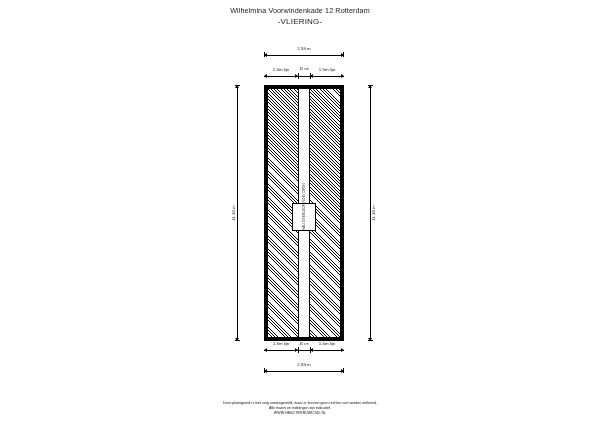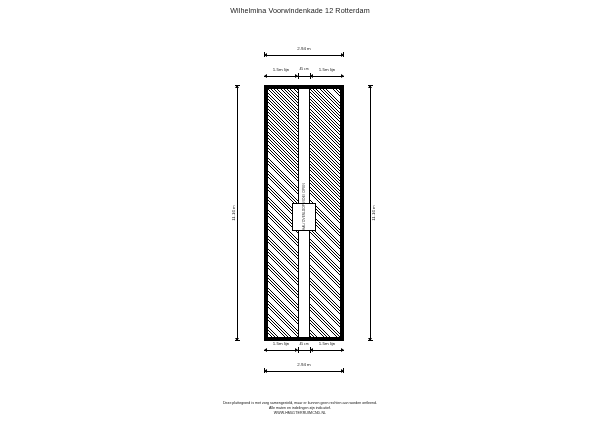--- a/index.html
+++ b/index.html
@@ -193,20 +193,21 @@
     letter-spacing: 0.1px;
   }
 </style>
 </head>
 <body>
 
 <div class="page">
 
   <div class="header">
     <div class="title">Wilhelmina Voorwindenkade 12 Rotterdam</div>
+    <div class="subtitle">-VLIERING-</div>
   </div>
 
   <div class="plan">
 
     <div class="dim-line dim-h" style="left:264px; top:55px; width:80px;"></div>
     <div class="arrowhead arrow-left" style="left:264px; top:53px;"></div>
     <div class="arrowhead arrow-right" style="left:340.5px; top:53px;"></div>
     <div class="tick tick-v" style="left:264px; top:52px;"></div>
     <div class="tick tick-v" style="left:343.4px; top:52px;"></div>
     <div class="dim-label" style="left:264px; top:46px; width:80px;">2.94 m</div>

